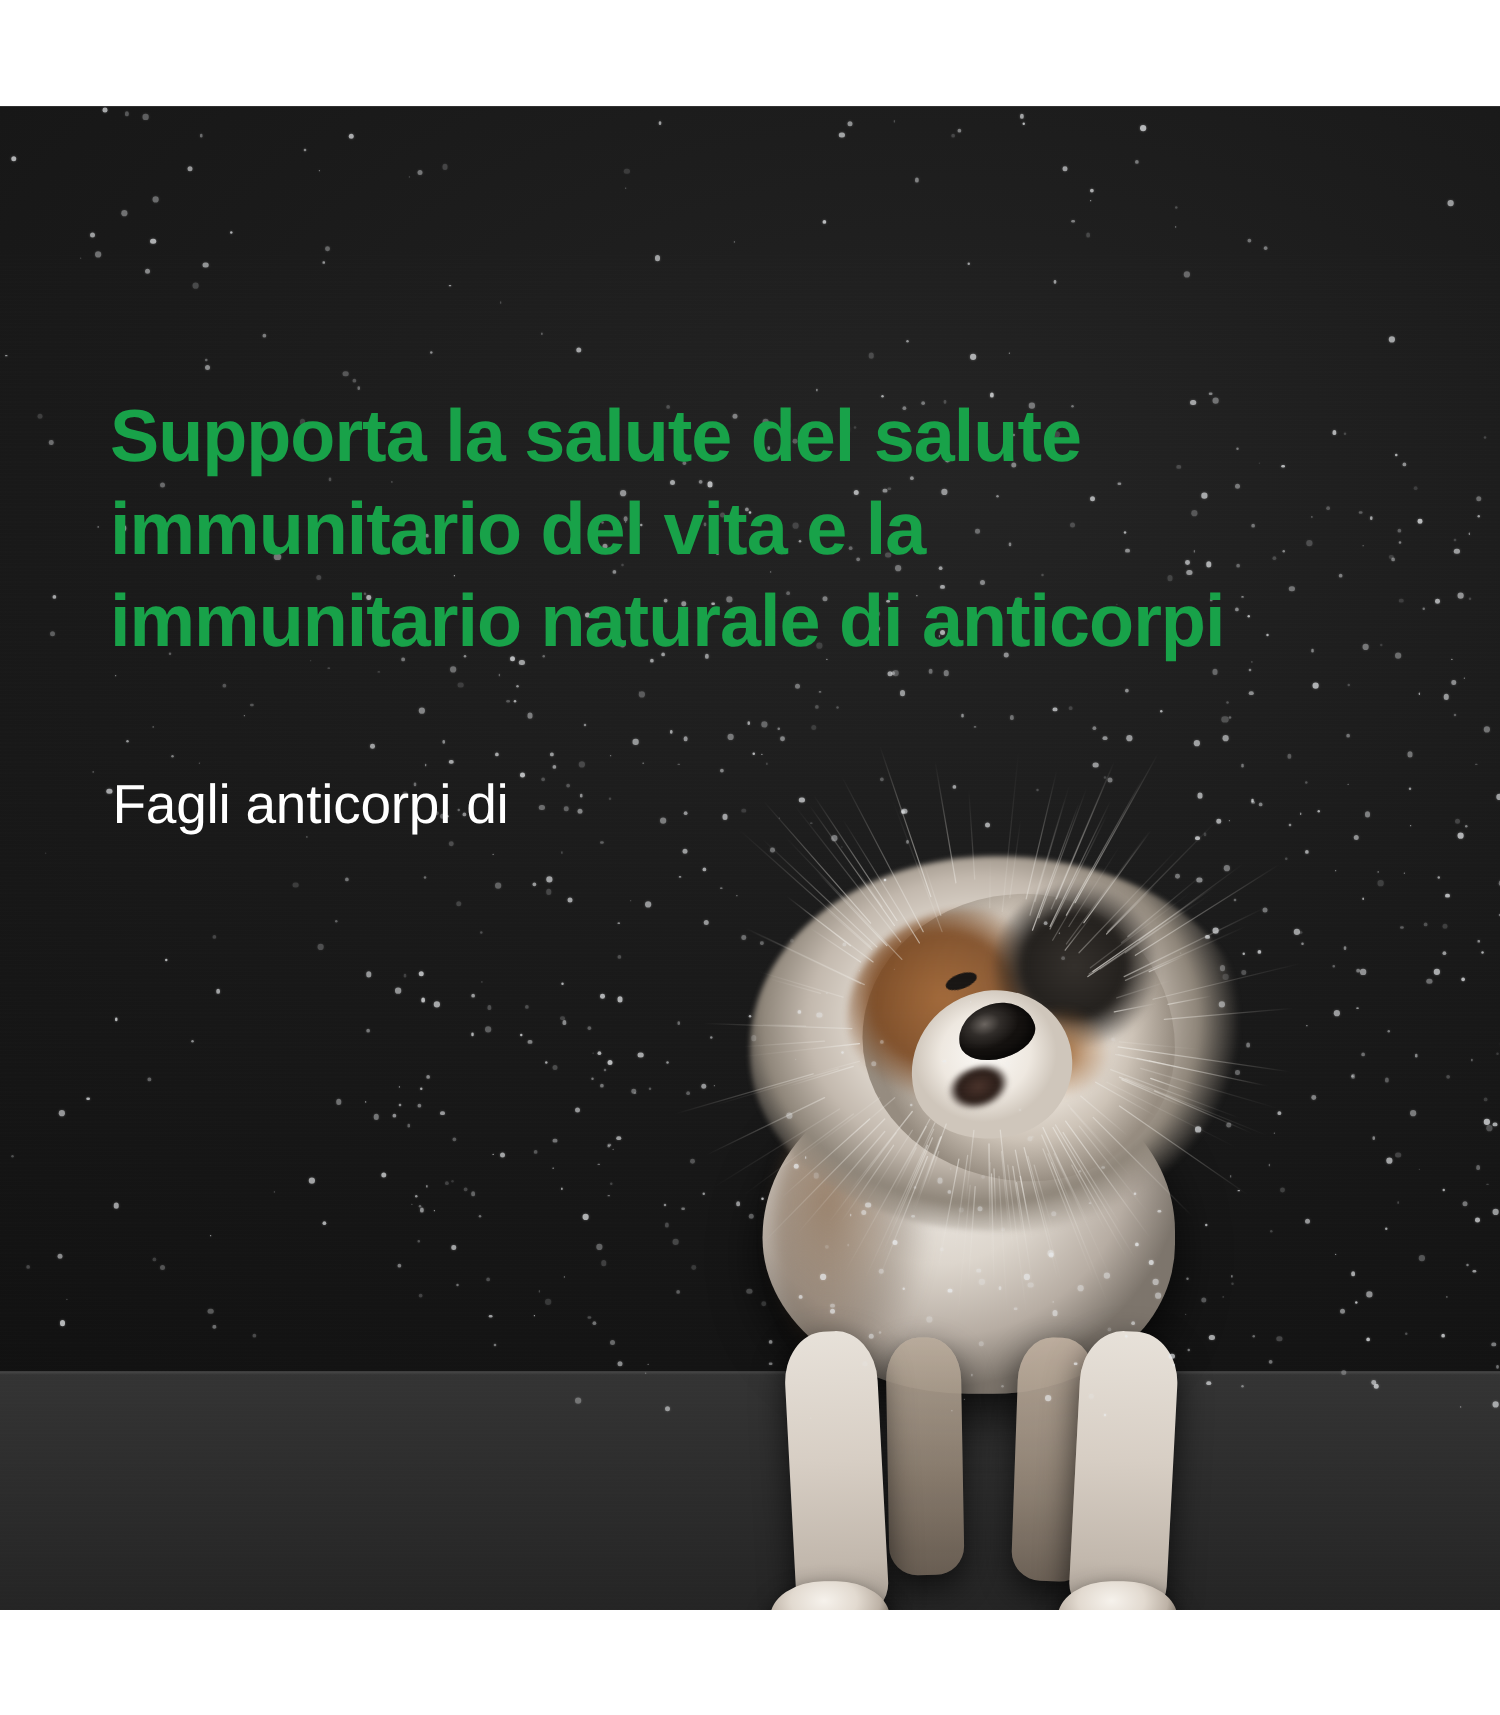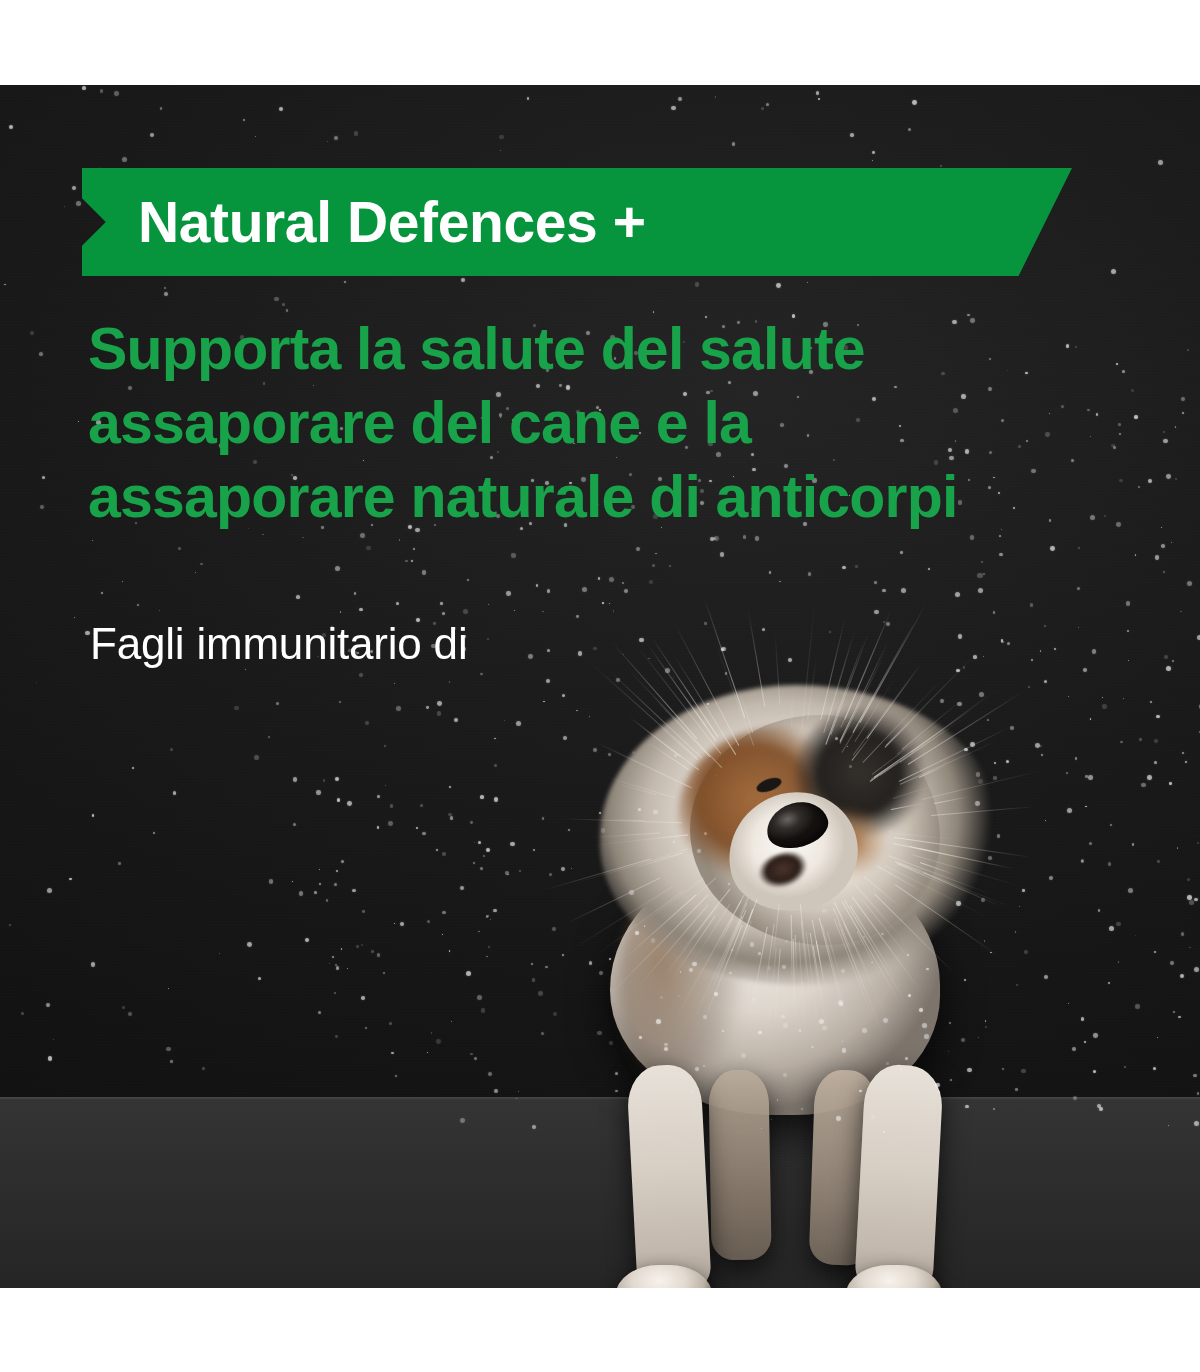--- a/index.html
+++ b/index.html
@@ -1235,27 +1235,24 @@
         <div class="drop" style="left: 609.1px; top: 492.1px; width: 5.2px; height: 5.2px; opacity: 0.43;"></div>
         <div class="drop" style="left: 815.9px; top: 6px; width: 3.5px; height: 3.5px; opacity: 0.78;"></div>
         <div class="drop" style="left: 341px; top: 774.6px; width: 3.4px; height: 3.4px; opacity: 0.64;"></div>
         <div class="drop" style="left: 688.6px; top: 882.7px; width: 4.3px; height: 4.3px; opacity: 0.65;"></div>
         <div class="drop" style="left: 1108.6px; top: 840.7px; width: 5.1px; height: 5.1px; opacity: 0.8;"></div>
       </div>
     <div class="grain"></div>
 
   </div>
 
-  <div class="banner">
-    <span class="banner-text">Natural Defences +</span>
-  </div>
 
   <div class="headline">
     <span class="hl-line">Supporta la salute del salute</span>
-    <span class="hl-line">assaporare del cane e la</span>
-    <span class="hl-line">assaporare naturale di anticorpi</span>
+    <span class="hl-line">immunitario del vita e la</span>
+    <span class="hl-line">immunitario naturale di anticorpi</span>
   </div>
 
   <div class="subcopy">
-    <span class="sc-line">Fagli immunitario di</span>
+    <span class="sc-line">Fagli anticorpi di</span>
   </div>
 
 </div>
 
 </body></html>

